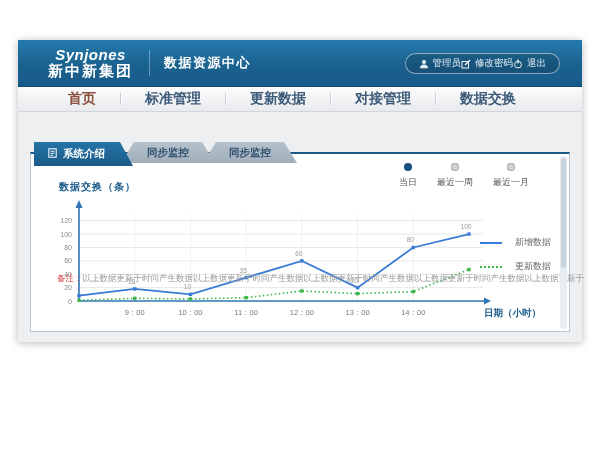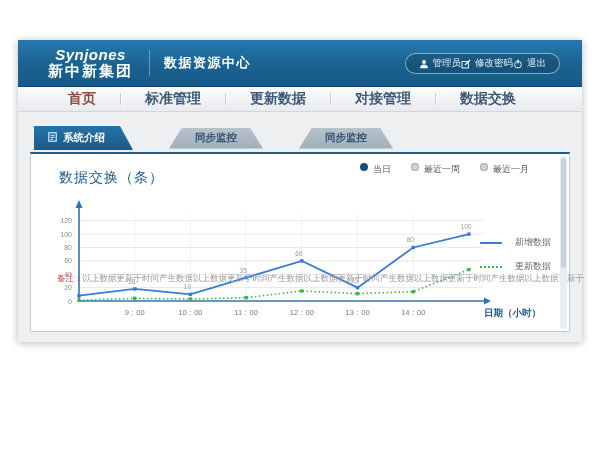--- a/index.html
+++ b/index.html
@@ -24,39 +24,39 @@
 
   
   .navbar { height:25px; background:linear-gradient(180deg,#fcfcfd,#e8eaed); border-bottom:1px solid #d2d6da;
             display:flex; align-items:center; padding-left:26px; }
   .nav-item { font-size:14px; font-weight:bold; color:#3c5a78; padding:0 24px; cursor:pointer; white-space:nowrap; }
   .nav-item.active { color:#8b4f3d; }
   .nav-divider { width:1px; height:12px; background:#c6cad0; box-shadow:1px 0 0 #ffffff; }
 
   
   .content { position:absolute; top:73px; left:0; right:0; bottom:0; background:#edeff1; }
-  .tabs { position:absolute; left:16px; top:13px; display:flex; align-items:center; height:24px;gap:48px; }
+  .tabs { position:absolute; left:16px; top:29px; display:flex; align-items:flex-start; height:24px; }
   .tab { display:flex; align-items:center; font-size:10.5px; font-weight:bold; cursor:pointer; white-space:nowrap; }
   .tab.active { height:24px; background:linear-gradient(180deg,#2673a7,#1a5a89);
                 color:#fff; clip-path:polygon(0 0, calc(100% - 13px) 0, 100% 100%, 0 100%);
                 padding:0 28px 0 14px; position:relative; z-index:3; gap:6px; }
   .tab.inactive { height:21px; background:linear-gradient(180deg,#b6c2cc,#a0afbc);
                   color:#2f4f6e; clip-path:polygon(13px 0, calc(100% - 13px) 0, 100% 100%, 0 100%);
                   padding:0 26px; margin-left:-12px; }
   .tab.inactive.t2 { z-index:2; } .tab.inactive.t3 { z-index:1; }
 
   .panel { position:absolute; left:12px; right:12px; top:39px; bottom:10px; background:#fff;
            border:1px solid #b9c9d6; border-top:2px solid #1b5a89; }
 
   .radio-row { position:absolute; top:9px; right:40px; display:flex; gap:20px; }
-  .radio { display:flex; gap:5px; font-size:9px; color:#555; cursor:pointer; }
+  .radio { display:flex; align-items:center; gap:5px; font-size:9px; color:#555; cursor:pointer;flex-direction:column; }
   .radio-dot { width:8px; height:8px; border-radius:50%; background:#c3c7cb; box-shadow:inset 0 0 0 1.5px #b2b7bc, inset 0 0 0 3px #d9dcdf; }
   .radio.selected .radio-dot { background:#164f7d; box-shadow:none; }
 
-  .ylabel { position:absolute; top:15px; left:28px; font-size:14px; font-weight:normal; color:#1b5a89; letter-spacing:1px; }
+  .ylabel { position:absolute; top:26px; left:28px; font-size:10px; font-weight:bold; color:#1b5a89; letter-spacing:1px; }
   .chart-wrap { position:absolute; top:44px; left:8px; }
   .chart-wrap svg { display:block; }
   .tick  { font-size:7px;  fill:#8a8a8a; font-family:"Liberation Sans","DejaVu Sans",sans-serif; }
   .xtick { font-size:7.5px; fill:#777777; font-family:"Liberation Sans","DejaVu Sans",sans-serif; }
   .ptlabel { font-size:6.5px; fill:#999999; font-family:"Liberation Sans","DejaVu Sans",sans-serif; }
 
   .legend { position:absolute; top:82px; right:18px; display:flex; flex-direction:column; gap:11px; }
   .legend-item { display:flex; align-items:center; gap:13px; font-size:9px; color:#666; cursor:pointer; white-space:nowrap; }
   .sample { width:22px; height:0; }
   .sample.solid  { border-top:2px solid #3a7bd5; }

